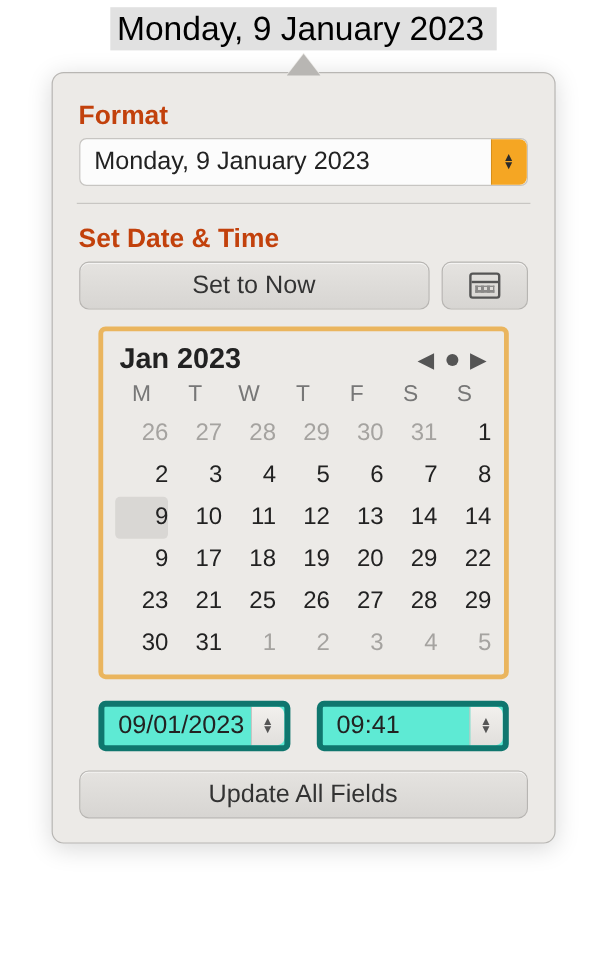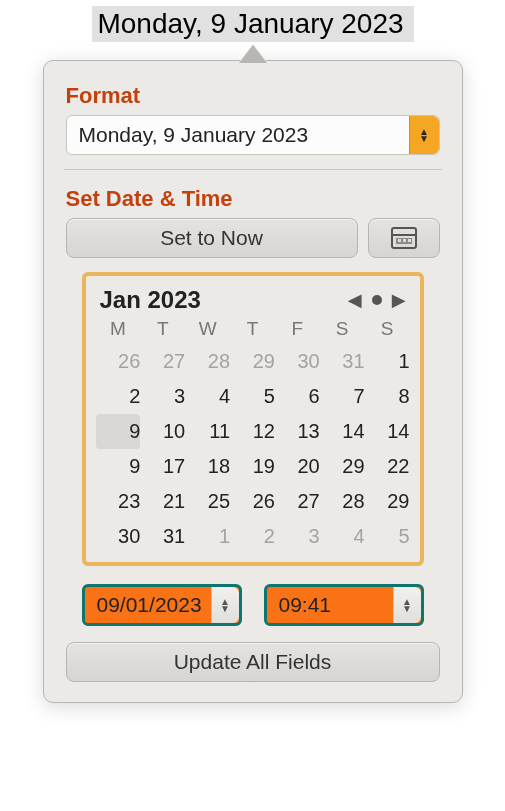--- a/index.html
+++ b/index.html
@@ -155,21 +155,21 @@
     cursor:pointer;
   }
   table.cal td.dim { color:#a5a3a0; }
   table.cal td.sel {
     background:#d9d7d4; border-radius:4px;
   }
   .input-row {
     display:flex; gap:22px; margin: 0 16px 16px 16px;
   }
   .stepper-input {
-    flex:1; height:42px; background:#f97316; border:3px solid #0f766e; border-radius:6px;
+    flex:1; height:42px; background:#5eead4; border:5px solid #0f766e; border-radius:6px;
     display:flex; align-items:center; padding:0 0 0 12px; font-size:21px; color:#222;
     position:relative;
   }
   .stepper-input .stepper {
     position:absolute; right:0; top:0; bottom:0; width:28px;
     background:linear-gradient(#f2f0ed,#e1dfdc);
     border-left:1px solid #c6c4c1; border-radius:0 6px 6px 0;
     display:flex; align-items:center; justify-content:center;
   }
   .update-btn {

